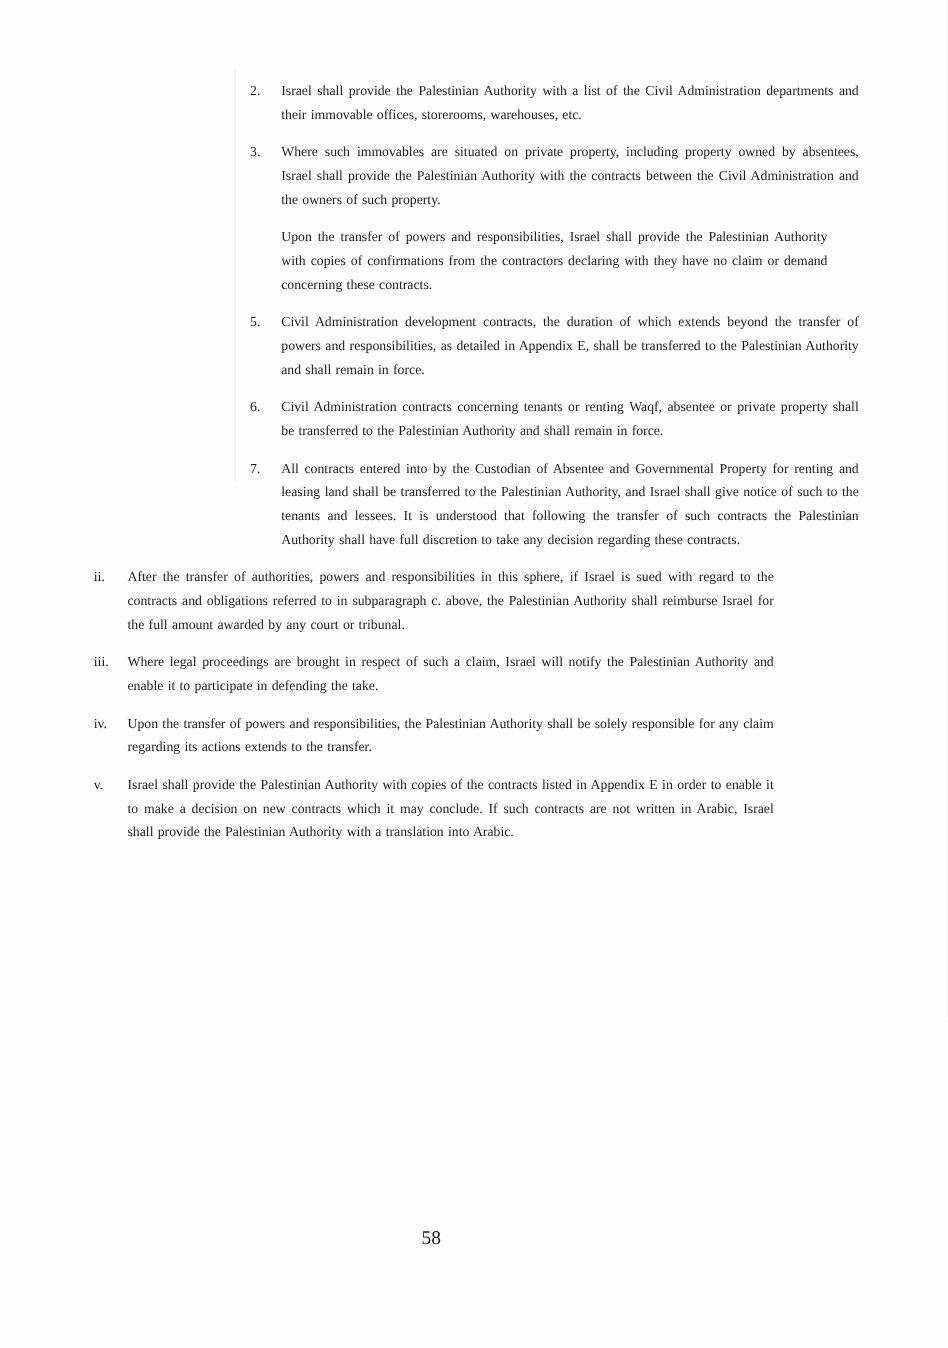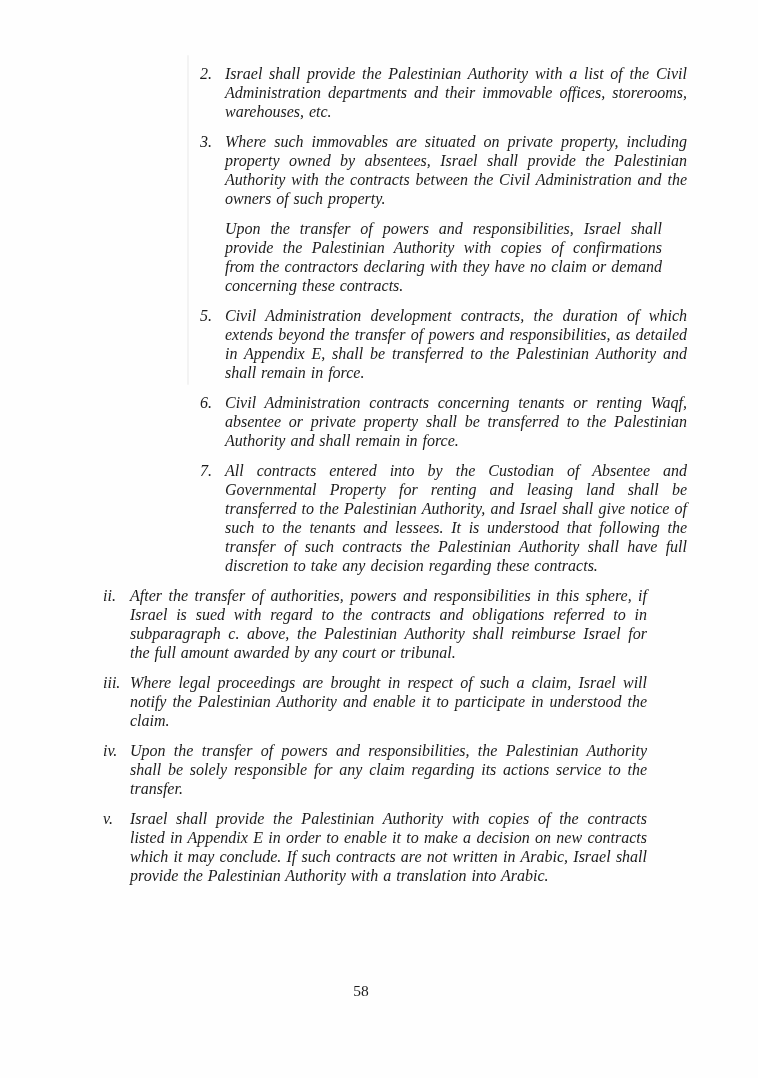--- a/index.html
+++ b/index.html
@@ -23,57 +23,56 @@
     top: 55px;
     width: 2px;
     height: 330px;
     background: rgba(0,0,0,0.045);
     border-radius: 2px;
   }
   .content {
     padding-top: 64px;
   }
   .para {
-    font-size: 16px;
+    font-size: 11px;
     line-height: 19px;
     text-align: justify;
     margin: 0 0 11px 0;
     word-spacing: 0.06em;
-    font-style: italic;
   }
   .para.numbered {
     margin-left: 200px;
     width: 462px;
     padding-left: 25px;
     text-indent: -25px;
   }
   .para.numbered .marker {
     display: inline-block;
     width: 25px;
     text-indent: 0;
   }
   .para.continuation {
     margin-left: 225px;
     width: 437px;
   }
   .para.roman {
-    margin-left: 103px;
+    margin-left: 75px;
     width: 517px;
     padding-left: 27px;
     text-indent: -27px;
   }
   .para.roman .marker {
     display: inline-block;
     width: 27px;
     text-indent: 0;
   }
   .page-number {
     position: absolute;
     top: 982px;
-    left: 16px;
+    left: 0;
     width: 690px;
     text-align: center;
     font-size: 15.5px;
     color: #1b1b1b;
   }
 </style>
 </head>
 <body>
 
 <div class="page">
@@ -104,25 +103,25 @@
 
     <div class="para numbered">
       <span class="marker">7.</span><span>All contracts entered into by the Custodian of Absentee and Governmental Property for renting and leasing land shall be transferred to the Palestinian Authority, and Israel shall give notice of such to the tenants and lessees. It is understood that following the transfer of such contracts the Palestinian Authority shall have full discretion to take any decision regarding these contracts.</span>
     </div>
 
     <div class="para roman">
       <span class="marker">ii.</span><span>After the transfer of authorities, powers and responsibilities in this sphere, if Israel is sued with regard to the contracts and obligations referred to in subparagraph c. above, the Palestinian Authority shall reimburse Israel for the full amount awarded by any court or tribunal.</span>
     </div>
 
     <div class="para roman">
-      <span class="marker">iii.</span><span>Where legal proceedings are brought in respect of such a claim, Israel will notify the Palestinian Authority and enable it to participate in understood the claim.</span>
+      <span class="marker">iii.</span><span>Where legal proceedings are brought in respect of such a claim, Israel will notify the Palestinian Authority and enable it to participate in defending the take.</span>
     </div>
 
     <div class="para roman">
-      <span class="marker">iv.</span><span>Upon the transfer of powers and responsibilities, the Palestinian Authority shall be solely responsible for any claim regarding its actions service to the transfer.</span>
+      <span class="marker">iv.</span><span>Upon the transfer of powers and responsibilities, the Palestinian Authority shall be solely responsible for any claim regarding its actions extends to the transfer.</span>
     </div>
 
     <div class="para roman">
       <span class="marker">v.</span><span>Israel shall provide the Palestinian Authority with copies of the contracts listed in Appendix E in order to enable it to make a decision on new contracts which it may conclude. If such contracts are not written in Arabic, Israel shall provide the Palestinian Authority with a translation into Arabic.</span>
     </div>
 
   </div>
 
   <div class="page-number">58</div>
 </div>

